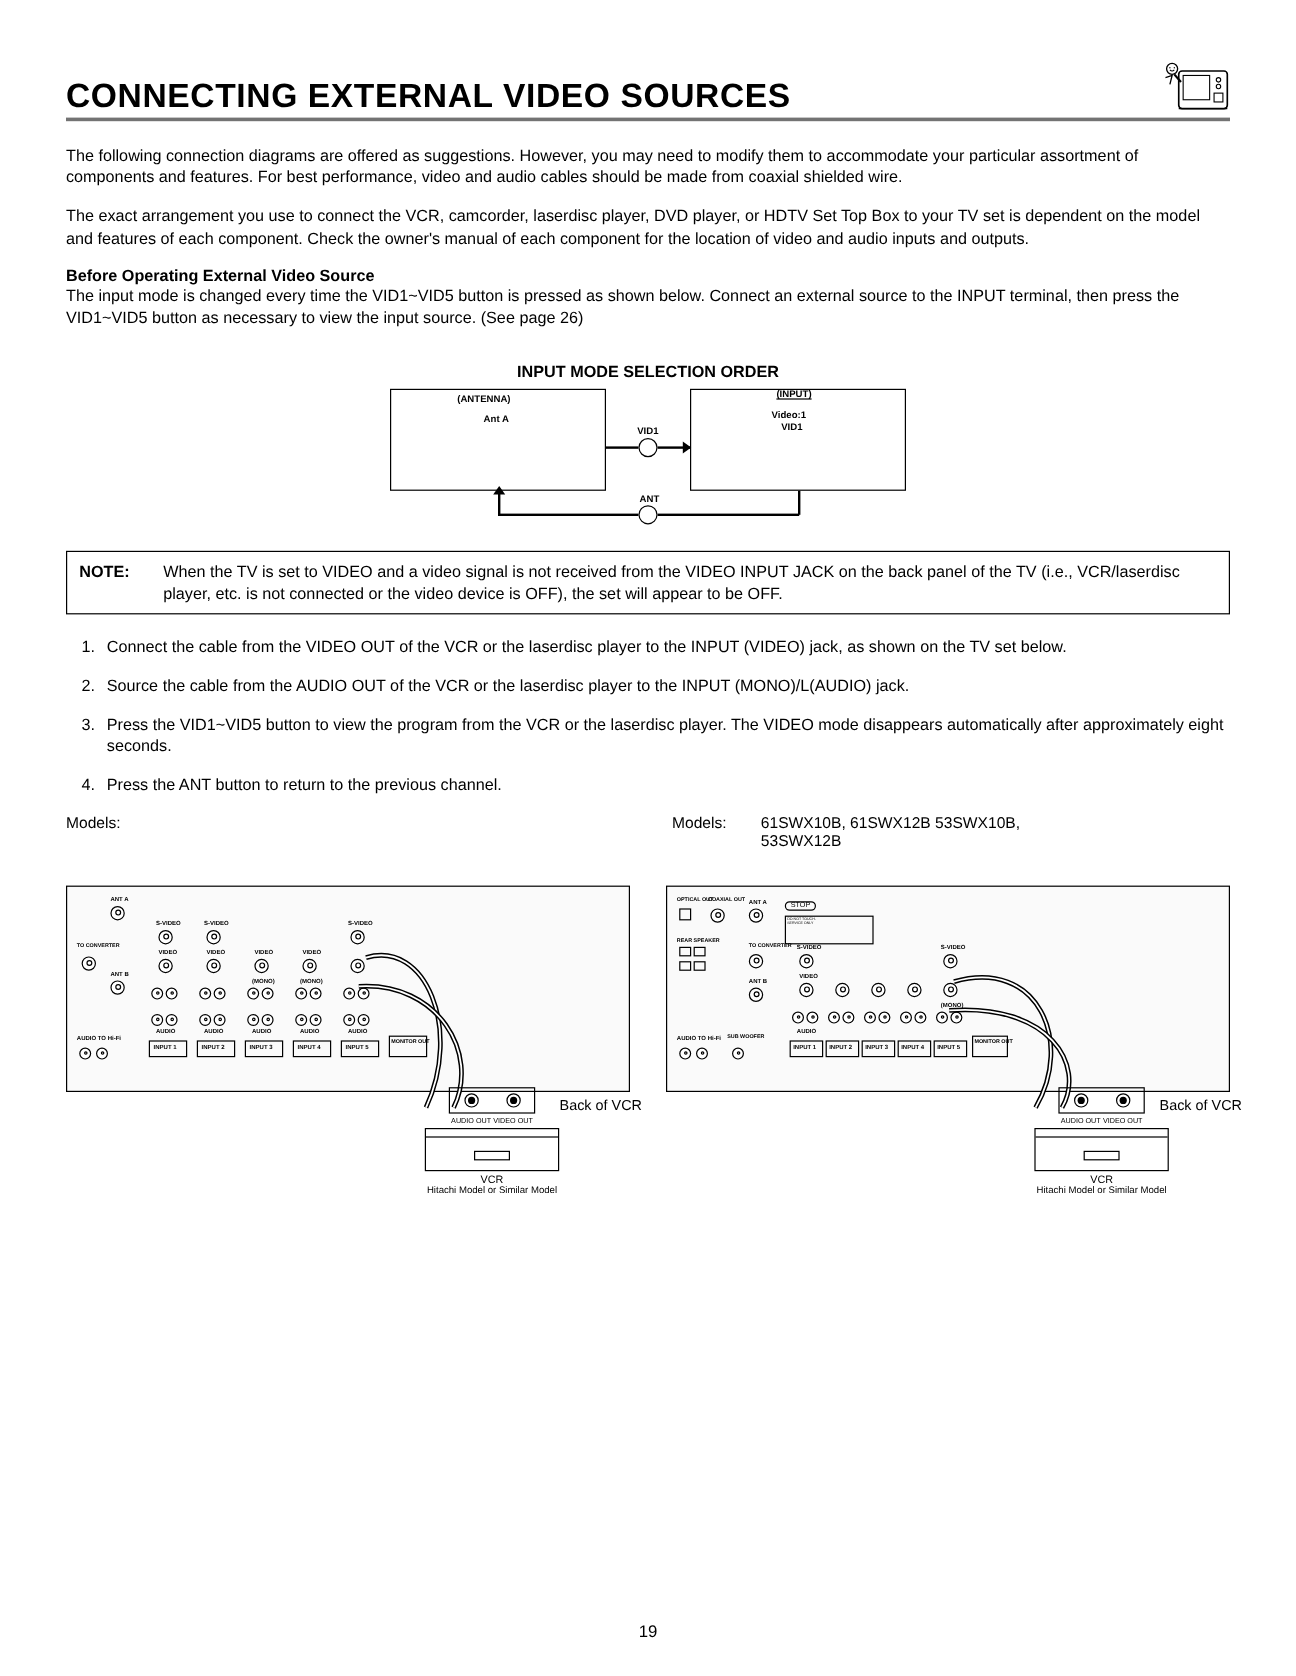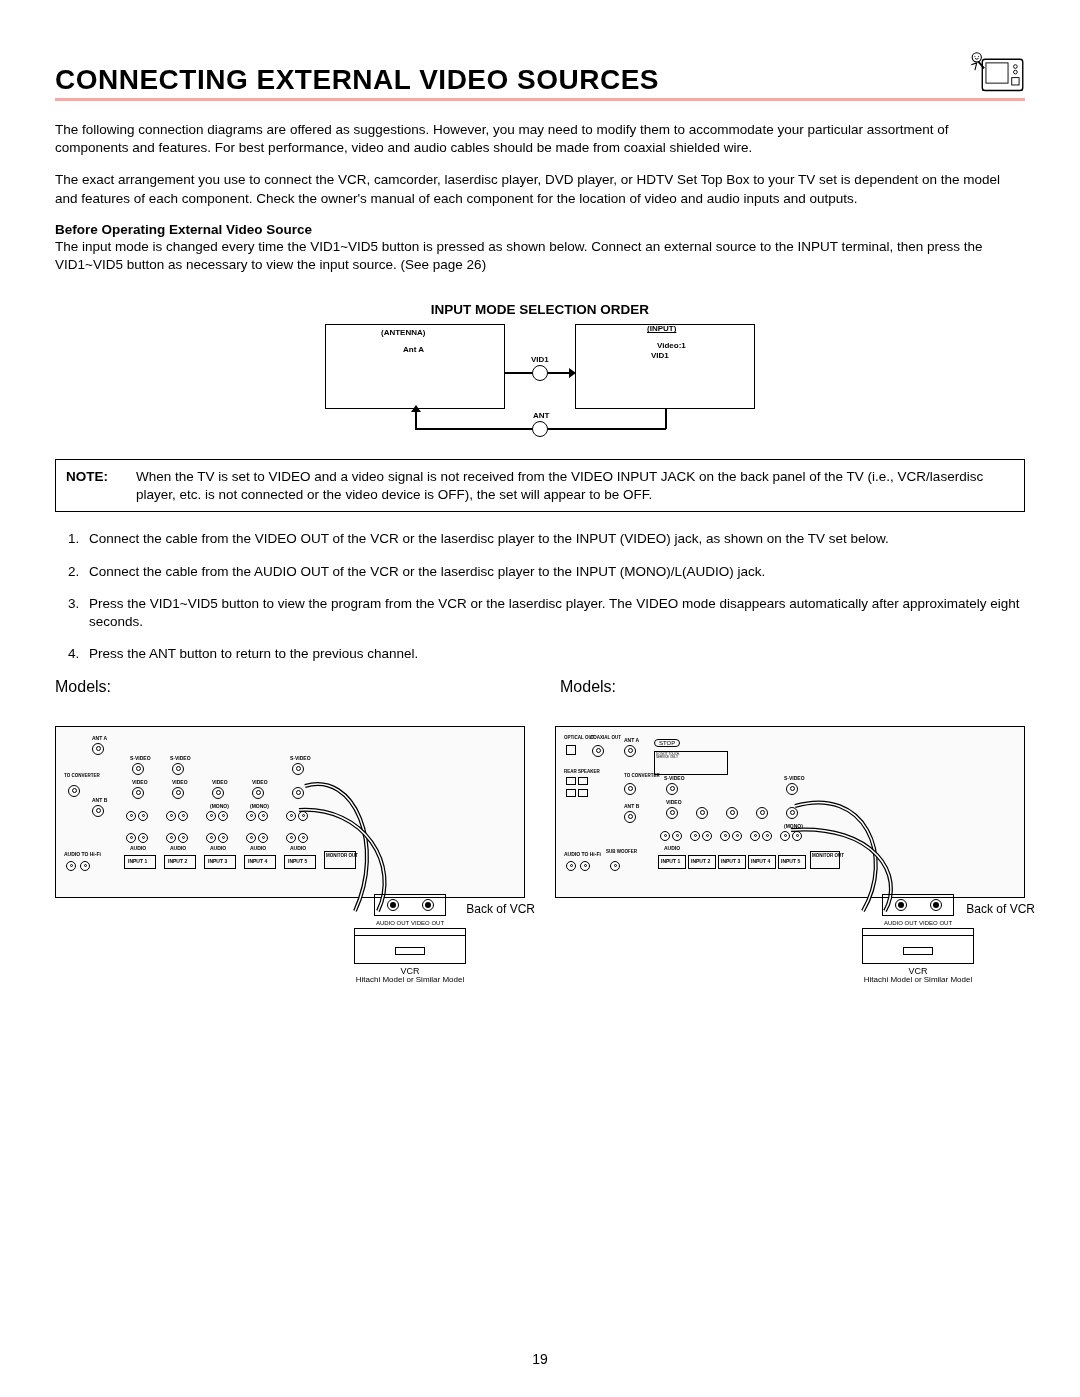--- a/index.html
+++ b/index.html
@@ -14,21 +14,21 @@
     min-height: 1397px;
     margin: 0 auto;
     padding: 50px 55px 40px 55px;
     box-sizing: border-box;
     position: relative;
   }
   .header-row {
     display: flex;
     justify-content: space-between;
     align-items: flex-end;
-    border-bottom: 3px solid #fca5a5;
+    border-bottom: 3px solid #737373;
     padding-bottom: 2px;
     margin-bottom: 20px;
   }
   h1 {
     font-size: 28px;
     font-weight: bold;
     margin: 0;
     letter-spacing: 0.5px;
   }
   .tv-icon {
@@ -81,21 +81,21 @@
     padding: 8px 10px;
     margin: 20px 0 18px 0;
   }
   .note-box .note-row { display: flex; font-size: 13.5px; line-height: 1.3; }
   .note-label { font-weight: bold; min-width: 70px; }
   .subheading { font-weight: bold; font-size: 13.5px; margin: 18px 0 12px 0; }
   ol { font-size: 13.5px; line-height: 1.35; padding-left: 28px; margin: 0 0 10px 0; }
   ol li { margin-bottom: 14px; padding-left: 6px; }
   .models-row {
     display: flex;
-    font-size: 16px;
+    font-size: 13px;
     margin-top: 4px;
     margin-bottom: 30px;
   }
   .models-col { flex: 1; display: flex; }
   .models-label { margin-right: 12px; min-width: 62px; }
   .panel-row {
     display: flex;
     gap: 30px;
     margin-top: 10px;
   }
@@ -217,21 +217,21 @@
   <div class="diagram-title">INPUT MODE SELECTION ORDER</div>
 
   <div class="mode-diagram">
 
     <div class="mode-box" style="left:0; top:5px; width:180px; height:85px;"></div>
     <div class="tiny-label" style="left:56px; top:9px;">(ANTENNA)</div>
     <div class="tiny-label" style="left:78px; top:26px;">Ant A</div>
 
     <div class="mode-box" style="left:250px; top:5px; width:180px; height:85px;"></div>
     <div class="tiny-label" style="left:322px; top:5px;text-decoration:underline;">(INPUT)</div>
-    <div class="tiny-label" style="left:332px; top:22px;">Video:1</div>
+    <div class="tiny-label" style="left:318px; top:22px;">Video:1</div>
     <div class="tiny-label" style="left:326px; top:32px;">VID1</div>
 
     <div class="tiny-label" style="left:206px; top:36px;">VID1</div>
     <div class="circle-node" style="left:207px; top:46px;"></div>
 
     <div class="tiny-label" style="left:208px; top:92px;">ANT</div>
     <div class="circle-node" style="left:207px; top:102px;"></div>
 
     <div class="arrow-line" style="left:180px; top:53px; width:27px; height:1.5px;"></div>
     <div class="arrow-line" style="left:223px; top:53px; width:27px; height:1.5px;"></div>
@@ -247,31 +247,32 @@
   <div class="note-box">
     <div class="note-row">
       <div class="note-label">NOTE:</div>
       <div>When the TV is set to VIDEO and a video signal is not received from the VIDEO INPUT JACK on the back panel of the TV (i.e., VCR/laserdisc player, etc. is not connected or the video device is OFF), the set will appear to be OFF.</div>
     </div>
   </div>
 
 
   <ol>
     <li>Connect the cable from the VIDEO OUT of the VCR or the laserdisc player to the INPUT (VIDEO) jack, as shown on the TV set below.</li>
-    <li>Connect the cable from the AUDIO OUT of the VCR or the laserdisc player to the INPUT (MONO)/L(AUDIO) jack.</li>
+    <li>Source the cable from the AUDIO OUT of the VCR or the laserdisc player to the INPUT (MONO)/L(AUDIO) jack.</li>
     <li>Press the VID1~VID5 button to view the program from the VCR or the laserdisc player.  The VIDEO mode disappears automatically after approximately eight seconds.</li>
     <li>Press the ANT button to return to the previous channel.</li>
   </ol>
 
   <div class="models-row">
     <div class="models-col">
       <div class="models-label">Models:</div>
     </div>
     <div class="models-col" style="padding-left:40px">
       <div class="models-label">Models:</div>
+      <div style="max-width:240px">61SWX10B, 61SWX12B 53SWX10B, 53SWX12B</div>
     </div>
   </div>
 
   <div class="panel-row">
 
     <div class="panel-block">
       <div class="back-panel">
         <div class="panel-inner">
 
           <span class="tiny-label" style="left:28px; top:0px; font-size:5px">ANT A</span>

